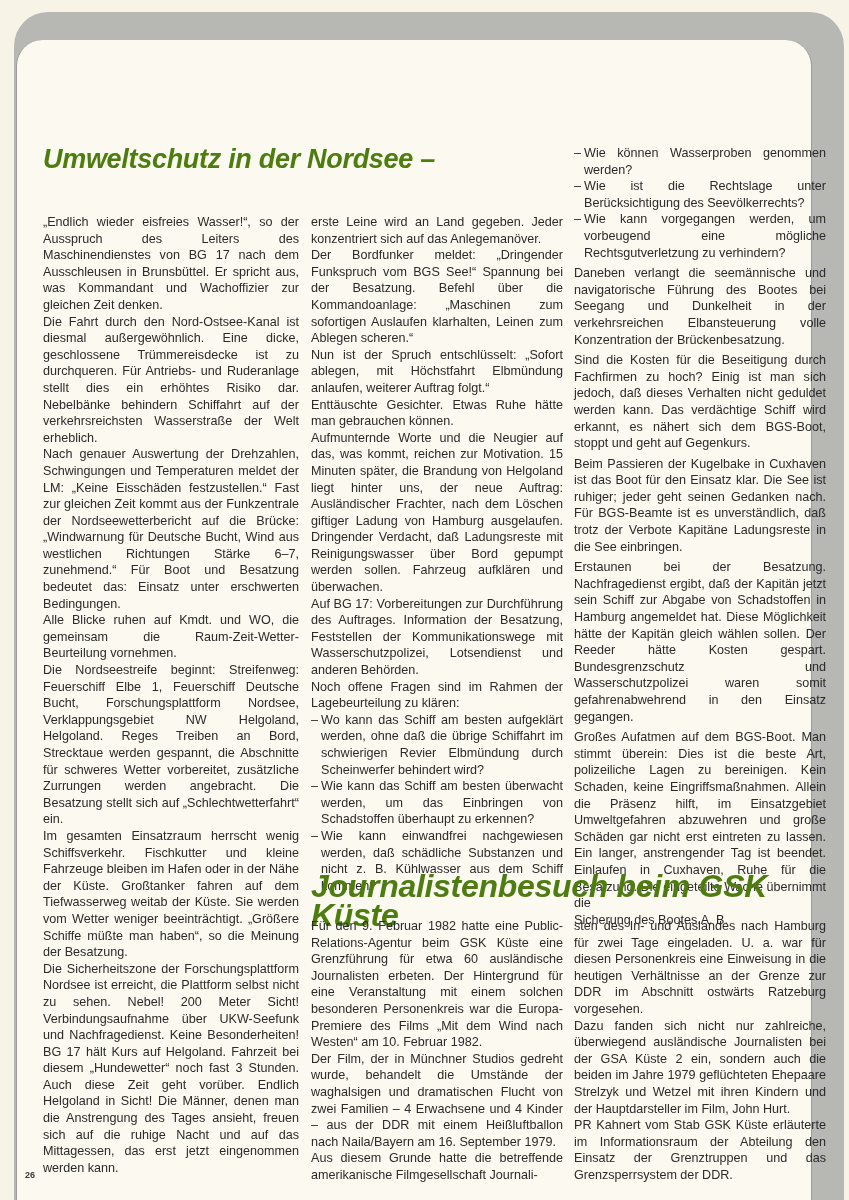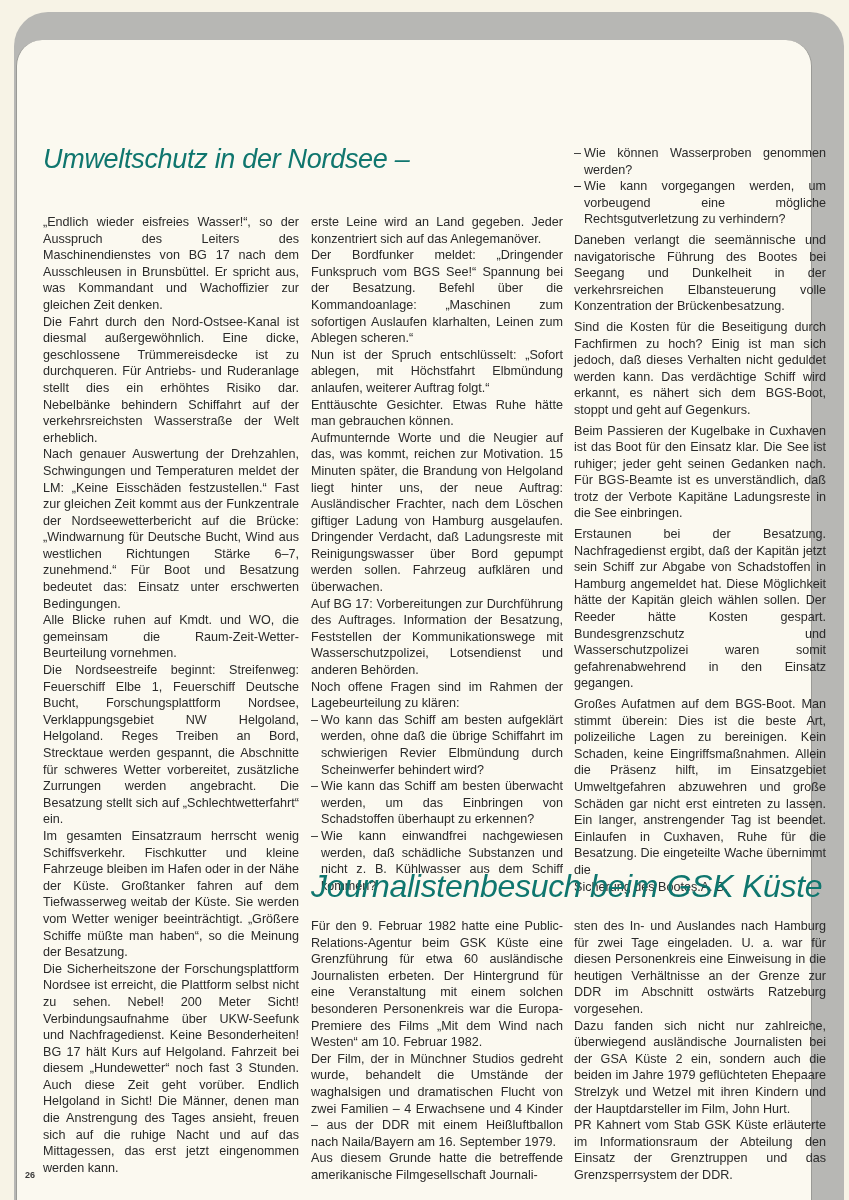--- a/index.html
+++ b/index.html
@@ -24,23 +24,23 @@
     width: 796px; height: 1200px;
     background: #fbf9f0;
     border-top-left-radius: 26px;
     border-top-right-radius: 26px;
     border-left: 1.5px solid #9a9a96;
     border-right: 1.5px solid #9a9a96;
   }
   .headline {
     position: absolute;
     font-family: "Liberation Sans", "DejaVu Sans", sans-serif;
-    font-weight: normal;
+    font-weight: bold;
     font-style: italic;
-    color: #0f766e;
+    color: #4d7c0f;
     letter-spacing: -0.3px;
   }
   .headline-1 {
     left: 43px; top: 145px;
     font-size: 27px; line-height: 29px;
     width: 520px;
   }
   .headline-2 {
     left: 311px; top: 872px;
     font-size: 32px; line-height: 29px;
@@ -119,20 +119,21 @@
   </p>
 </div>
 
 <div class="col col-3">
   <p class="dash-item">
     <span class="dash">–</span>
     <span>Wie können Wasserproben genommen werden?</span>
   </p>
   <p class="dash-item">
     <span class="dash">–</span>
+    <span>Wie ist die Rechtslage unter Berücksichtigung des Seevölkerrechts?</span>
   </p>
   <p class="dash-item">
     <span class="dash">–</span>
     <span>Wie kann vorgegangen werden, um vorbeugend eine mögliche Rechtsgutverletzung zu verhindern?</span>
   </p>
   <p class="gap">Daneben verlangt die seemännische und navigatorische Führung des Bootes bei Seegang und Dunkelheit in der verkehrsreichen Elbansteuerung volle Konzentration der Brückenbesatzung.</p>
   <p class="gap">Sind die Kosten für die Beseitigung durch Fachfirmen zu hoch? Einig ist man sich jedoch, daß dieses Verhalten nicht geduldet werden kann. Das verdächtige Schiff wird erkannt, es nähert sich dem BGS-Boot, stoppt und geht auf Gegenkurs.</p>
   <p class="gap">Beim Passieren der Kugelbake in Cuxhaven ist das Boot für den Einsatz klar. Die See ist ruhiger; jeder geht seinen Gedanken nach. Für BGS-Beamte ist es unverständlich, daß trotz der Verbote Kapitäne Ladungsreste in die See einbringen.</p>
   <p class="gap">Erstaunen bei der Besatzung. Nachfragedienst ergibt, daß der Kapitän jetzt sein Schiff zur Abgabe von Schadstoffen in Hamburg angemeldet hat. Diese Möglichkeit hätte der Kapitän gleich wählen sollen. Der Reeder hätte Kosten gespart. Bundesgrenzschutz und Wasserschutzpolizei waren somit gefahrenabwehrend in den Einsatz gegangen.</p>
   <p class="gap">Großes Aufatmen auf dem BGS-Boot. Man stimmt überein: Dies ist die beste Art, polizeiliche Lagen zu bereinigen. Kein Schaden, keine Eingriffsmaßnahmen. Allein die Präsenz hilft, im Einsatzgebiet Umweltgefahren abzuwehren und große Schäden gar nicht erst eintreten zu lassen. Ein langer, anstrengender Tag ist beendet. Einlaufen in Cuxhaven, Ruhe für die Besatzung. Die eingeteilte Wache übernimmt die</p>

